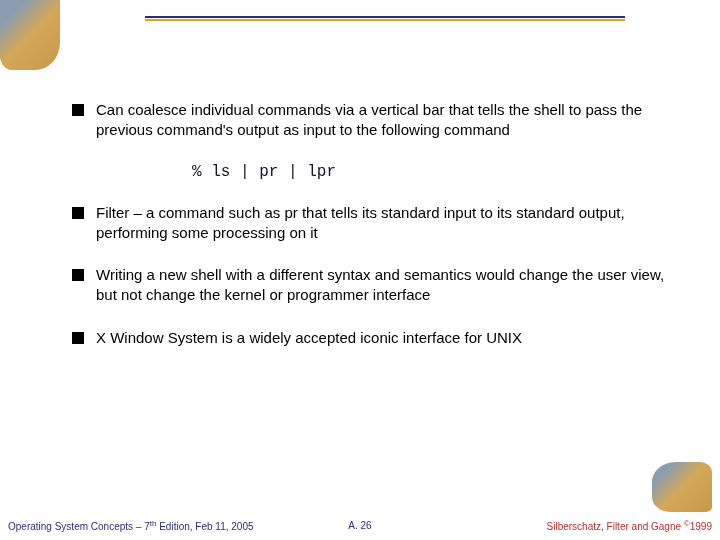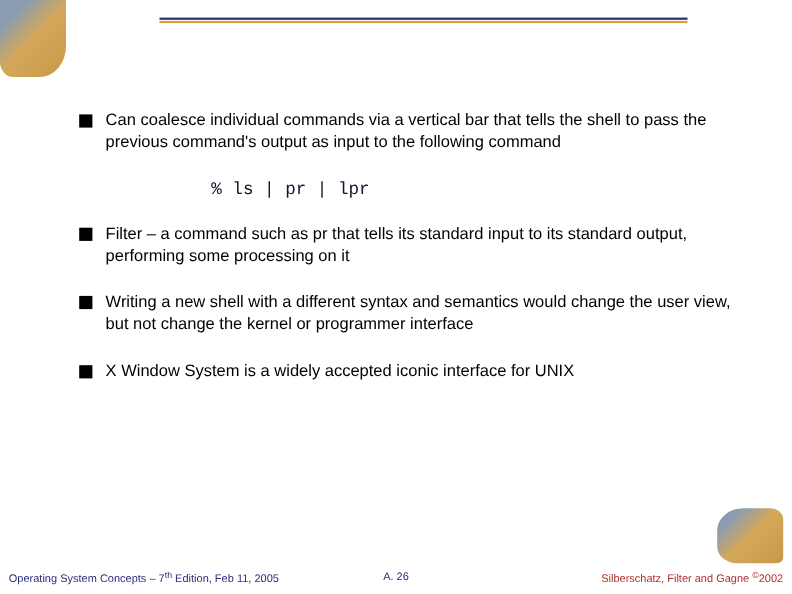--- a/index.html
+++ b/index.html
@@ -136,15 +136,15 @@
 </div>
 
 <div class="dino-bottom"></div>
 
 <div class="footer">
   <div class="footer-left">
     <span>Operating System Concepts – 7</span><sup>th</sup><span> Edition, Feb 11, 2005</span>
   </div>
   <div class="footer-center">A. 26</div>
   <div class="footer-right">
-    <span>Silberschatz, Filter and Gagne </span><sup>©</sup><span>2002</span>
+    <span>Silberschatz, Filter and Gagne </span><sup>©</sup><span>1999</span>
   </div>
 </div>
 
 </body></html>

